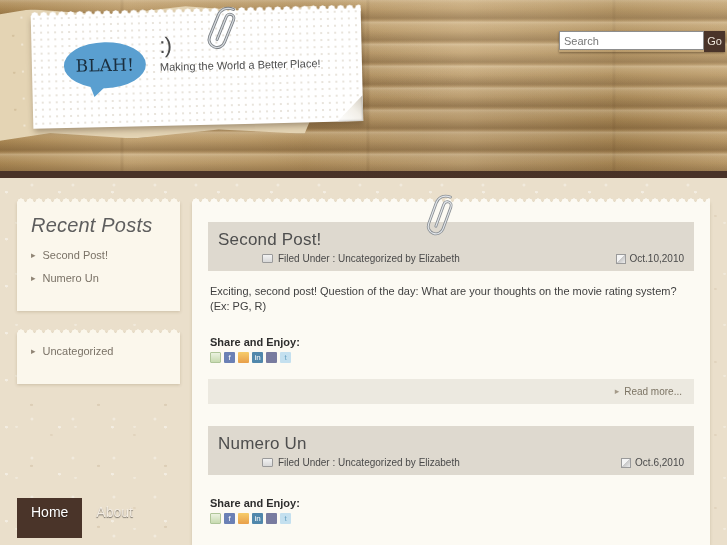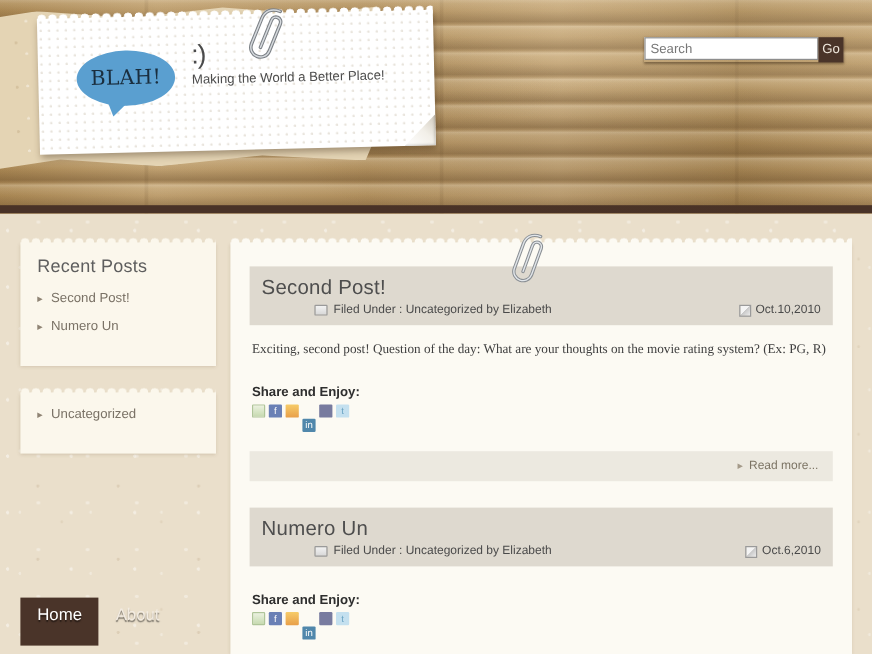--- a/index.html
+++ b/index.html
@@ -145,21 +145,21 @@
     position: absolute; left: 128px; top: 48px;
     font-size: 11px; color: #4d4d4d;
   }
 
   
   .clip { position: absolute; }
   .clip svg { display: block; }
 
   
   #search-wrap {
-    position: absolute; right: 24px; top: 31px;
+    position: absolute; right: 2px; top: 31px;
     display: flex; align-items: stretch;
     box-shadow: 0 1px 2px rgba(40,25,8,.45);
   }
   #search-input {
     width: 145px; height: 19px;
     border: 1px solid #8d8d8d;
     background: #ffffff;
     padding: 0 4px;
     font-family: "Liberation Sans", sans-serif;
     font-size: 11px; color: #333;
@@ -210,25 +210,26 @@
     box-shadow: 0 1px 3px rgba(120,96,60,.25);
   }
   .widget::before {
     content: "";
     position: absolute; left: 0; top: -4px; width: 100%; height: 9px;
     background-image: radial-gradient(circle at 4px 4px, #fbf7ec 0 3.4px, transparent 3.8px);
     background-size: 9px 9px;
     background-repeat: repeat-x;
   }
   .widget-title {
-    font-size: 15px;
+    font-size: 20px;
     font-weight: normal;
     color: #5e5e5e;
     margin: 0 0 12px 0;
     letter-spacing: .2px;
+    font-style: italic;
   }
   .widget-list { list-style: none; margin: 0; padding: 0; }
   .widget-list li {
     display: flex; align-items: center;
     gap: 7px;
     margin-bottom: 11px;
     font-size: 11px;
     color: #7a7266;
     cursor: pointer;
   }
@@ -291,21 +292,20 @@
     background: linear-gradient(135deg, #f4f4f4 0 45%, #c9c9c9 50%, #ececec 100%);
     display: inline-block;
     flex: 0 0 auto;
   }
   .post-body {
     font-size: 11px;
     color: #3f3f3f;
     line-height: 15px;
     padding: 13px 2px 0 2px;
     margin: 0;
-    font-family: Liberation Serif, serif;
   }
   .share-title {
     font-size: 11px;
     font-weight: bold;
     color: #2e2e2e;
     margin: 22px 0 4px 2px;
   }
   .share-icons {
     display: flex; gap: 3px;
     margin-left: 2px;
@@ -318,21 +318,21 @@
     font-size: 8px;
     line-height: 11px;
     text-align: center;
     color: #fff;
     font-family: "Liberation Sans", sans-serif;
     opacity: .82;
   }
   .sicon.print { background: linear-gradient(#e8f0dc, #bcd4a2); border: 1px solid #9fba86; }
   .sicon.facebook { background: #4b66a8; }
   .sicon.delicious { background: linear-gradient(#f5c24b, #e48b24); }
-  .sicon.linkedin { background: #2b6f9c; margin-top: 12px; }
+  .sicon.linkedin { background: #2b6f9c; }
   .sicon.netvibes { background: #5a5f8c; }
   .sicon.twitter { background: #b8dbef; color:#4a90b8; }
 
   .readmore-bar {
     margin-top: 16px;
     background: #ece9e0;
     height: 25px;
     display: flex; align-items: center; justify-content: flex-end;
     padding-right: 12px;
     gap: 5px;

